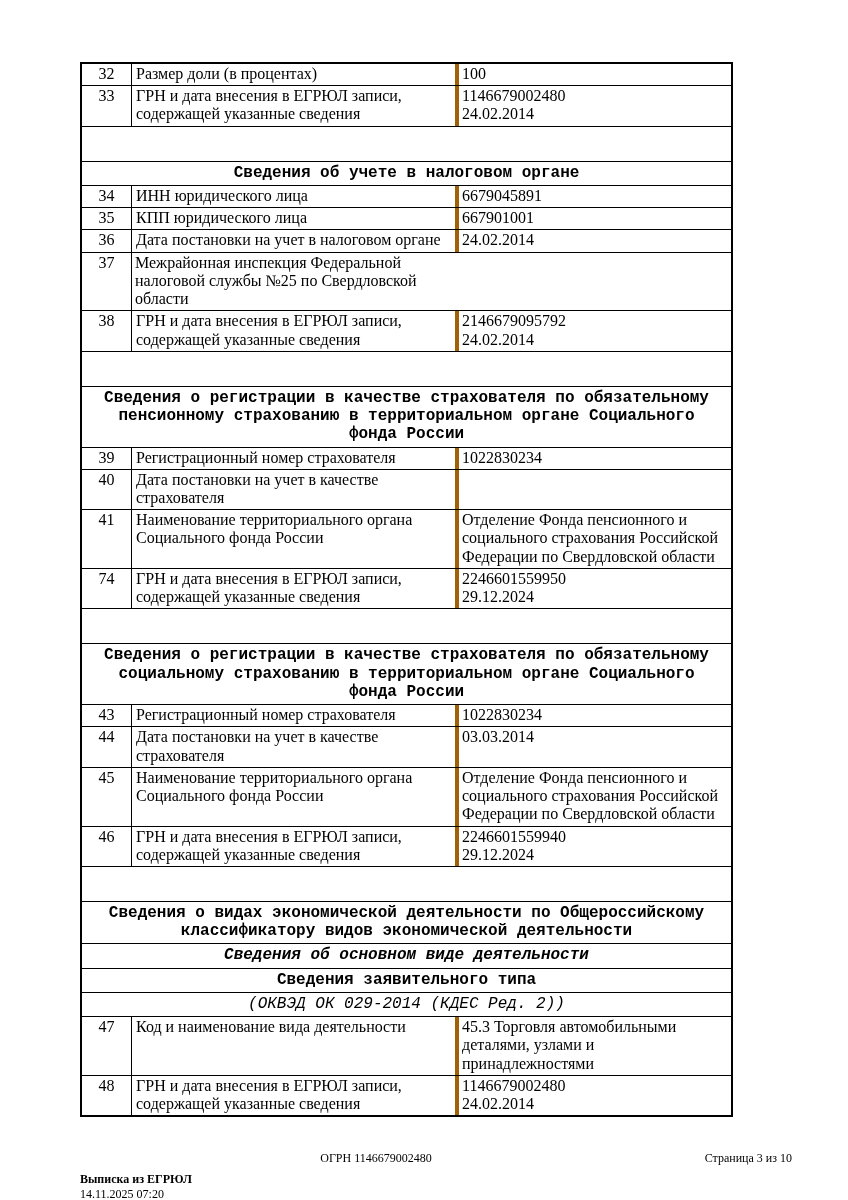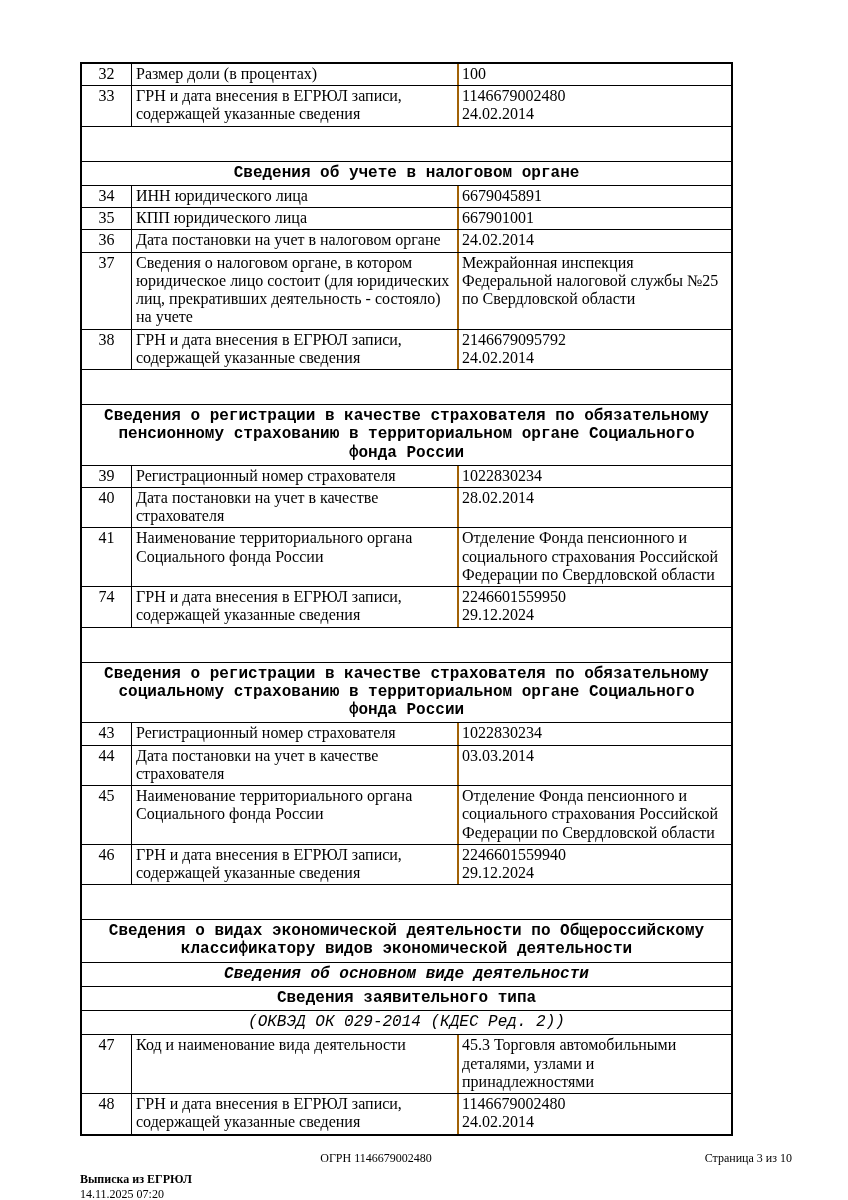--- a/index.html
+++ b/index.html
@@ -10,21 +10,21 @@
   }
   .doc-table{
     position:absolute;left:80px;top:62px;width:653px;
     border:2px solid #000;box-sizing:border-box;
     font-size:16px;line-height:1.14;
   }
   .doc-table > div + div{border-top:1px solid #000;}
   .row{display:grid;grid-template-columns:50px 327px 1fr;}
   .cell{padding:1px 4px 2px;box-sizing:border-box;}
   .num{text-align:center;border-right:1px solid #000;padding-left:2px;padding-right:2px;}
-  .label{border-right:2px solid #a16207;}
+  .label{border-right:4px solid #a16207;}
   .value{padding-left:3px;}
   .header{text-align:center;font-weight:bold;padding:2px 8px 3px;font-family:Liberation Mono, monospace;}
   .header.bold-italic{font-style:italic;}
   .header.italic{font-style:italic;font-weight:normal;}
   .sep{height:34px;}
   .footer-left{position:absolute;left:80px;top:1136px;font-size:12px;line-height:1.25;margin-top:36px;}
   .footer-left .f-line1{font-weight:bold;}
   .footer-center{position:absolute;left:0;top:1151px;width:752px;text-align:center;font-size:12px;}
   .footer-right{position:absolute;right:56px;top:1151px;font-size:12px;}
 </style>
@@ -65,21 +65,20 @@
     </div>
     <div class="row">
       <div class="cell num">36</div>
       <div class="cell label">Дата постановки на учет в налоговом органе</div>
       <div class="cell value">
         <div class="vline">24.02.2014</div>
       </div>
     </div>
     <div class="row">
       <div class="cell num">37</div>
-      <div class="cell label">Сведения о налоговом органе, в котором юридическое лицо состоит (для юридических лиц, прекративших деятельность - состояло) на учете</div>
       <div class="cell value">
         <div class="vline">Межрайонная инспекция Федеральной налоговой службы №25 по Свердловской области</div>
       </div>
     </div>
     <div class="row">
       <div class="cell num">38</div>
       <div class="cell label">ГРН и дата внесения в ЕГРЮЛ записи, содержащей указанные сведения</div>
       <div class="cell value">
         <div class="vline">2146679095792</div>
         <div class="vline">24.02.2014</div>
@@ -90,23 +89,20 @@
     <div class="row">
       <div class="cell num">39</div>
       <div class="cell label">Регистрационный номер страхователя</div>
       <div class="cell value">
         <div class="vline">1022830234</div>
       </div>
     </div>
     <div class="row">
       <div class="cell num">40</div>
       <div class="cell label">Дата постановки на учет в качестве страхователя</div>
-      <div class="cell value">
-        <div class="vline">28.02.2014</div>
-      </div>
     </div>
     <div class="row">
       <div class="cell num">41</div>
       <div class="cell label">Наименование территориального органа Социального фонда России</div>
       <div class="cell value">
         <div class="vline">Отделение Фонда пенсионного и социального страхования Российской Федерации по Свердловской области</div>
       </div>
     </div>
     <div class="row">
       <div class="cell num">74</div>

